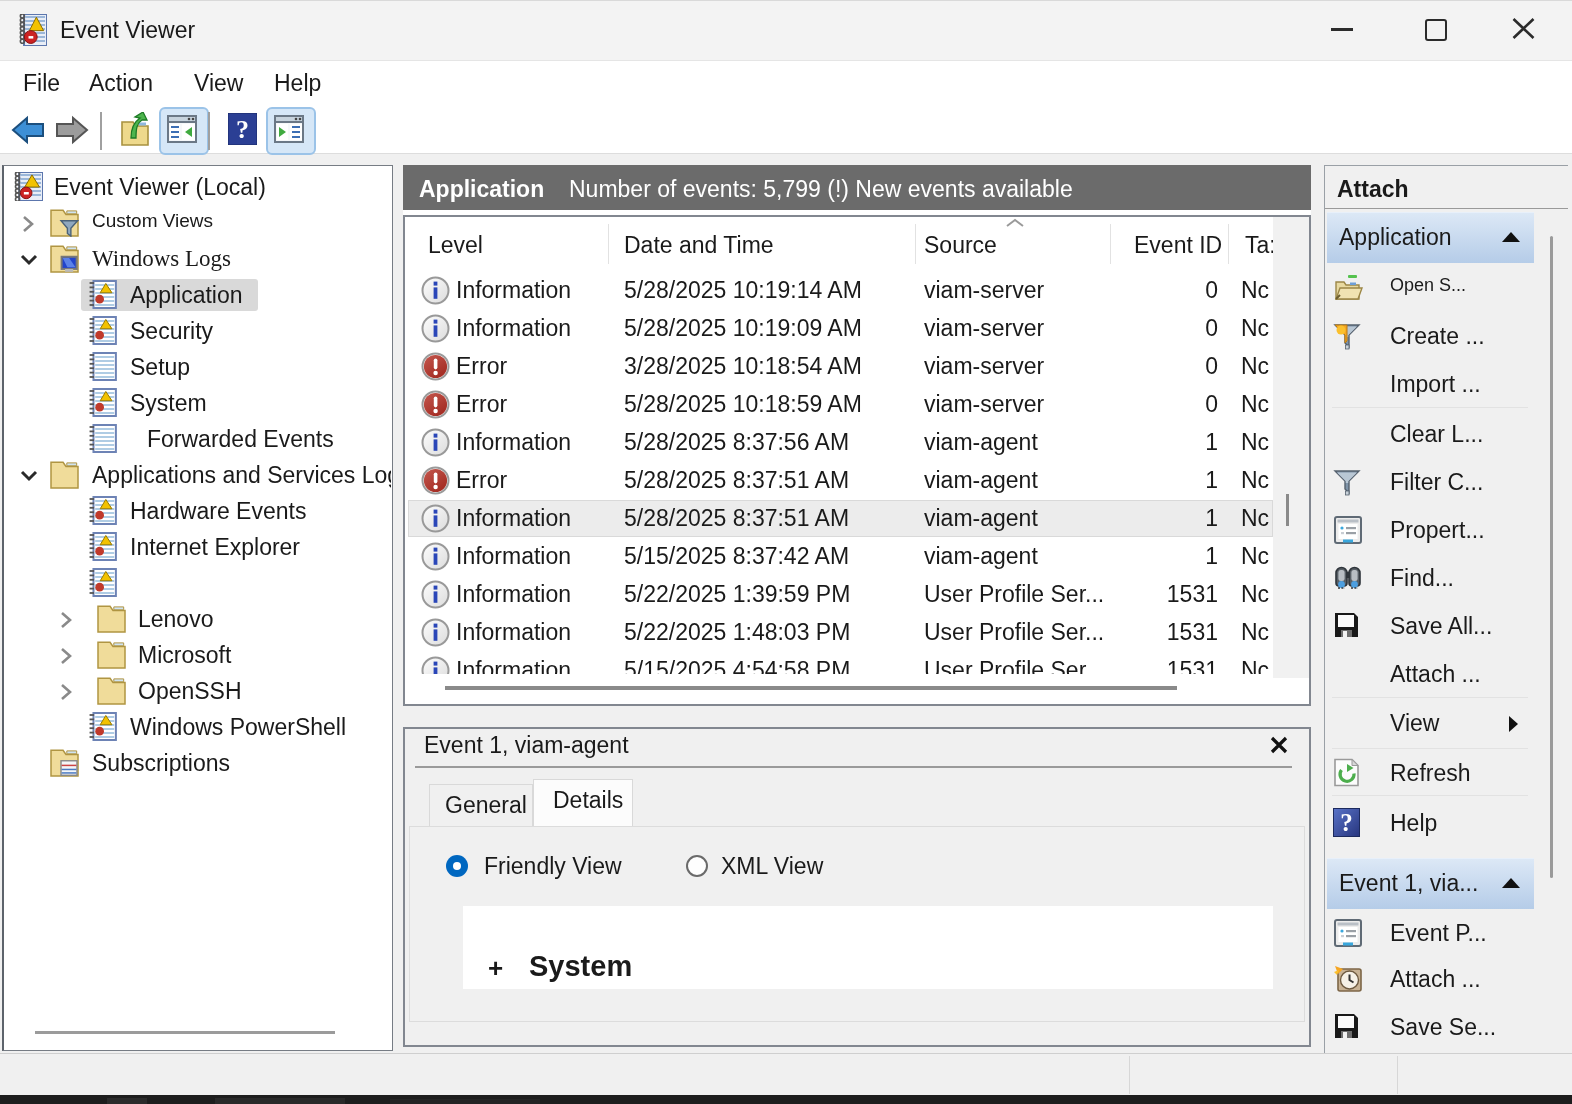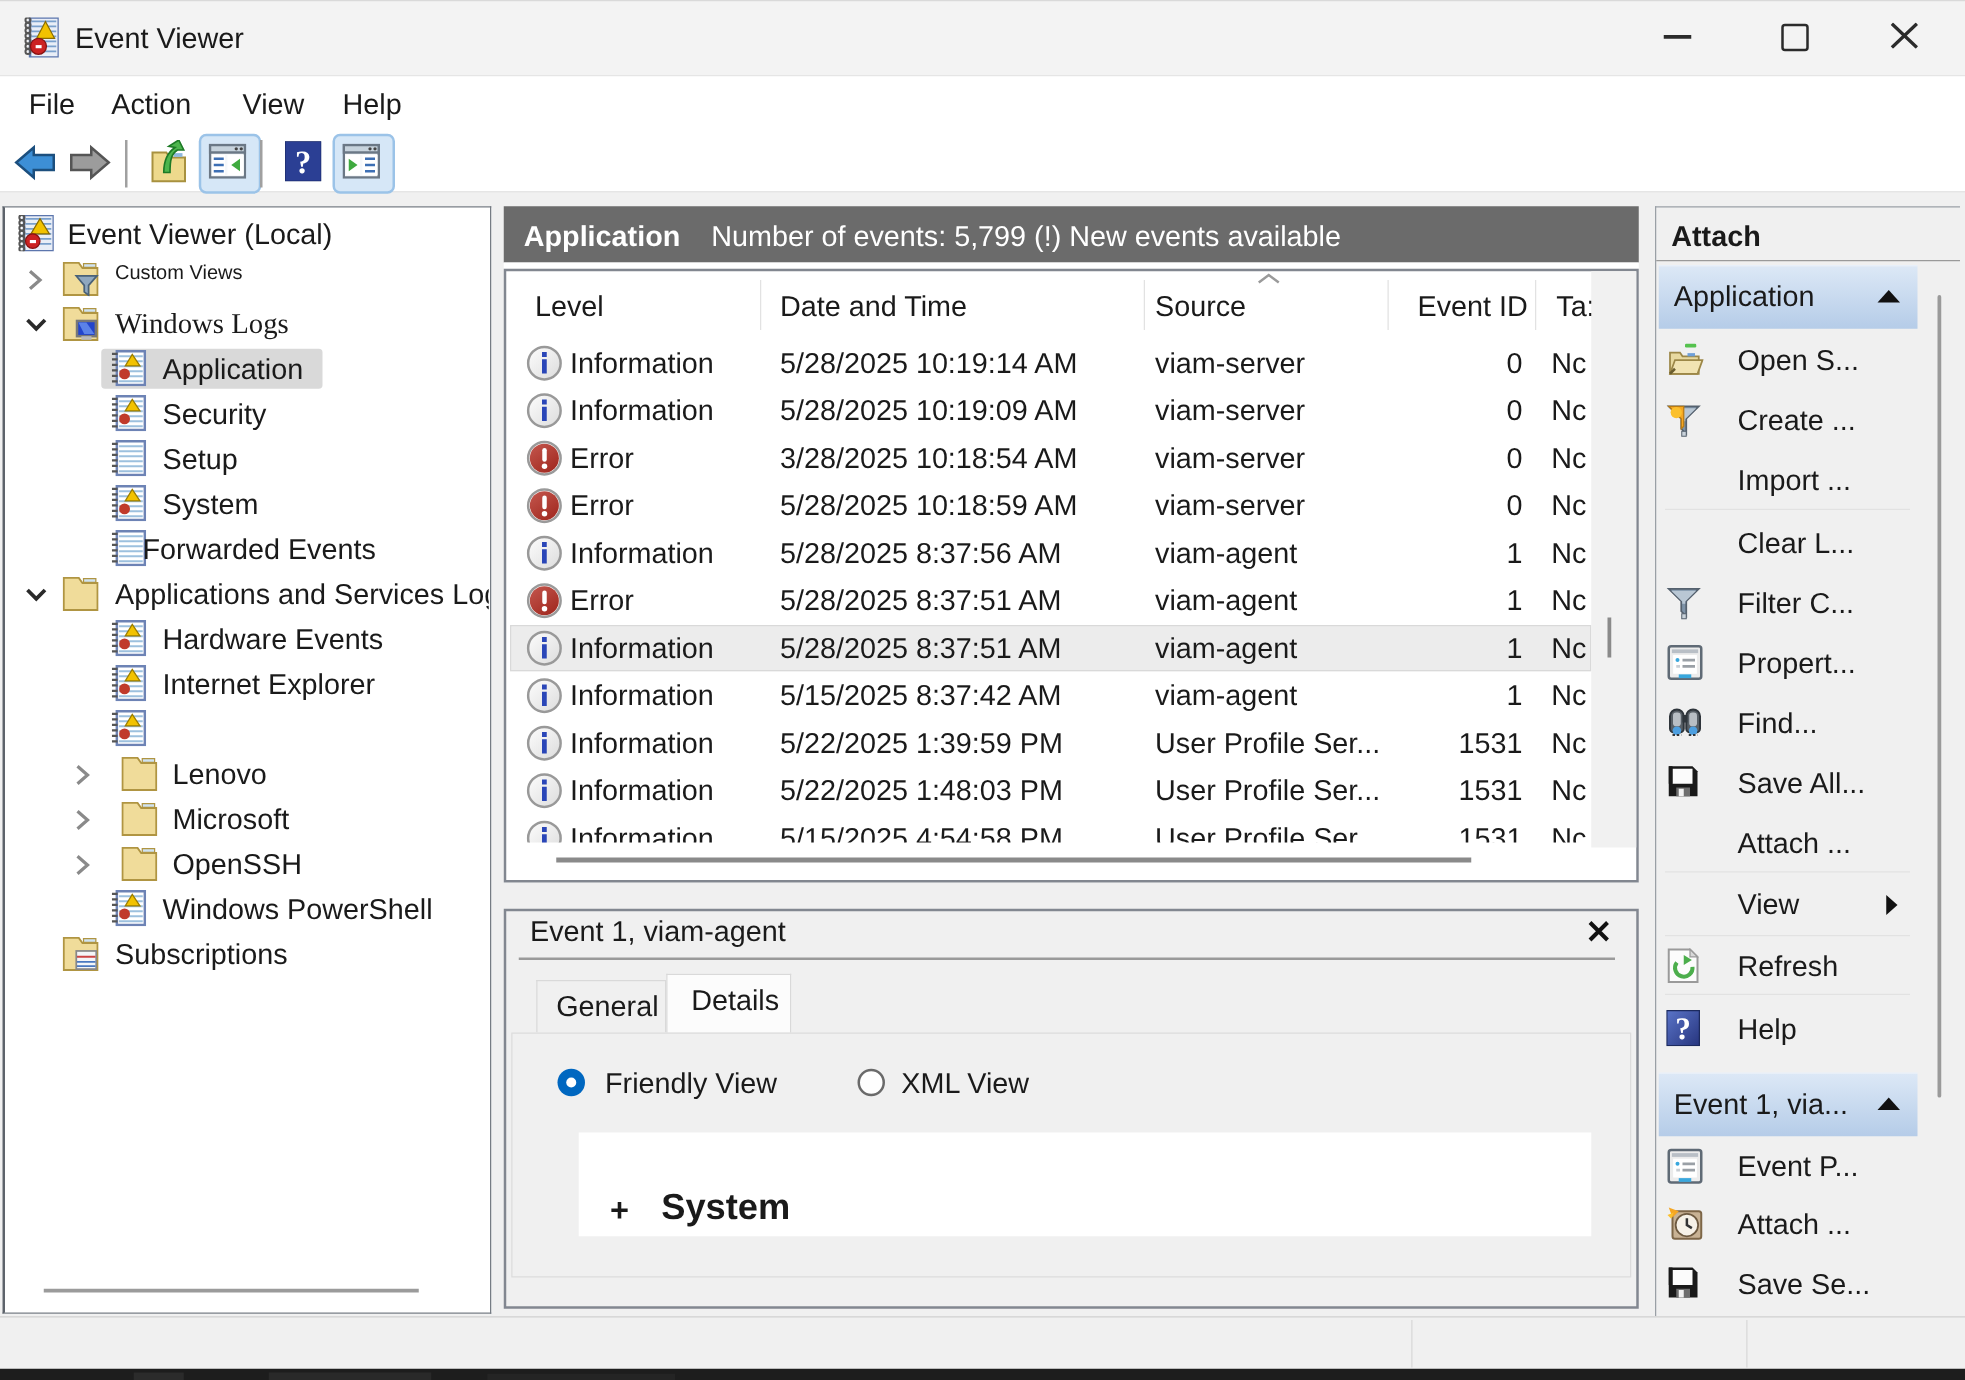--- a/index.html
+++ b/index.html
@@ -114,21 +114,21 @@
       </svg></div>
     <div class="abs txt" style="left:52px;top:9px;font-size:23px;">Event Viewer (Local)</div>
     <svg class="abs" style="left:19px;top:49px;" width="14" height="20" viewBox="0 0 14 20">
       <path d="M3 3 L11 10 L3 17" stroke="#8a8a8a" stroke-width="2.6" fill="none"></path>
     </svg>
     <div class="abs" style="left:48px;top:43px;"><svg width="29" height="29" viewBox="0 0 29 29">
         <path d="M1 8.120000000000001 L1 28 L28 28 L28 6.38 L15.950000000000001 6.38 L13.05 2.32 L1 2.32 Z" fill="#f0dc9a" stroke="#b09542" stroke-width="1.5"></path>
         <path d="M16.82 2.9000000000000004 L26.68 2.9000000000000004 L26.68 5.800000000000001 L16.82 5.800000000000001 Z" fill="#cfe3f2" stroke="#b09542" stroke-width="1"></path>
         <path d="M11.02 12.76 L27.549999999999997 12.76 L20.88 20.299999999999997 L20.88 28.13 L17.4 25.52 L17.4 20.299999999999997 Z" fill="#8fa8bf" stroke="#4a6278" stroke-width="1.4"></path>
       </svg></div>
-    <div class="abs txt" style="left:90px;top:45px;font-size:16px;">Custom Views</div>
+    <div class="abs txt" style="left:90px;top:45px;font-size:19px;">Custom Views</div>
     <svg class="abs" style="left:17px;top:87px;" width="20" height="14" viewBox="0 0 20 14">
       <path d="M3 4 L10 11 L17 4" stroke="#2a2a2a" stroke-width="3" fill="none"></path>
     </svg>
     <div class="abs" style="left:48px;top:79px;"><svg width="29" height="29" viewBox="0 0 29 29">
         <path d="M1 8.120000000000001 L1 28 L28 28 L28 6.38 L15.950000000000001 6.38 L13.05 2.32 L1 2.32 Z" fill="#f0dc9a" stroke="#b09542" stroke-width="1.5"></path>
         <path d="M16.82 2.9000000000000004 L26.68 2.9000000000000004 L26.68 5.800000000000001 L16.82 5.800000000000001 Z" fill="#cfe3f2" stroke="#b09542" stroke-width="1"></path>
         <rect x="11.600000000000001" y="12.76" width="15.08" height="12.18" fill="#2244cc" stroke="#777" stroke-width="2"></rect>
         <path d="M12.76 13.92 L19.14 13.92 L25.52 23.200000000000003 L17.4 23.200000000000003 Z" fill="#5b82e8"></path>
         <rect x="15.08" y="24.94" width="8.120000000000001" height="2.9000000000000004" fill="#b9b9b9"></rect>
       </svg></div>
@@ -212,21 +212,21 @@
         <line x1="6.16" y1="17" x2="25.2" y2="17" stroke="#9cc0de" stroke-width="1.6"></line>
         <line x1="6.16" y1="21" x2="25.2" y2="21" stroke="#9cc0de" stroke-width="1.6"></line>
         <line x1="6.16" y1="25" x2="25.2" y2="25" stroke="#9cc0de" stroke-width="1.6"></line>
         <line x1="0.56" y1="3" x2="5.04" y2="3" stroke="#555" stroke-width="1.8"></line>
         <line x1="0.56" y1="7.4" x2="5.04" y2="7.4" stroke="#555" stroke-width="1.8"></line>
         <line x1="0.56" y1="11.8" x2="5.04" y2="11.8" stroke="#555" stroke-width="1.8"></line>
         <line x1="0.56" y1="16.200000000000003" x2="5.04" y2="16.200000000000003" stroke="#555" stroke-width="1.8"></line>
         <line x1="0.56" y1="20.6" x2="5.04" y2="20.6" stroke="#555" stroke-width="1.8"></line>
         <line x1="0.56" y1="25" x2="5.04" y2="25" stroke="#555" stroke-width="1.8"></line>
       </svg></div>
-    <div class="abs txt" style="left:112px;top:261px;font-size:23px;">Forwarded Events</div>
+    <div class="abs txt" style="left:145px;top:261px;font-size:23px;">Forwarded Events</div>
     <svg class="abs" style="left:17px;top:303px;" width="20" height="14" viewBox="0 0 20 14">
       <path d="M3 4 L10 11 L17 4" stroke="#2a2a2a" stroke-width="3" fill="none"></path>
     </svg>
     <div class="abs" style="left:48px;top:295px;"><svg width="29" height="29" viewBox="0 0 29 29">
         <path d="M1 8.120000000000001 L1 28 L28 28 L28 6.38 L15.950000000000001 6.38 L13.05 2.32 L1 2.32 Z" fill="#f0dc9a" stroke="#b09542" stroke-width="1.5"></path>
         <path d="M16.82 2.9000000000000004 L26.68 2.9000000000000004 L26.68 5.800000000000001 L16.82 5.800000000000001 Z" fill="#cfe3f2" stroke="#b09542" stroke-width="1"></path>
       </svg></div>
     <div class="abs txt" style="left:90px;top:297px;font-size:23px;">Applications and Services Logs</div>
     <div class="abs" style="left:87px;top:331px;"><svg width="28" height="29" viewBox="0 0 28 29">
         <rect x="4.48" y="1" width="22.400000000000002" height="27" fill="#ffffff" stroke="#6d83b5" stroke-width="2"></rect>
@@ -576,21 +576,21 @@
     <svg class="abs" style="left:176px;top:21px;" width="22" height="14" viewBox="0 0 22 14">
       <path d="M11 2 L20 12 L2 12 Z" fill="#111"></path>
     </svg>
     <div class="abs" style="left:9px;top:64px;"><svg width="30" height="29" viewBox="0 0 30 29">
         <rect x="15" y="2" width="9" height="3" rx="1" fill="#55c24e"></rect>
         <path d="M3 9 L11 9 L13 12 L26 12 L26 26 L3 26 Z" fill="#e8d9a0" stroke="#9c8747" stroke-width="1.4"></path>
         <rect x="17" y="9.5" width="6" height="2.6" fill="#6f9fd8"></rect>
         <path d="M7 15 L29 15 L25 26 L3 26 Z" fill="#f1e3b2" stroke="#9c8747" stroke-width="1.4"></path>
         <path d="M3 26 L7 22" stroke="#6b5d2e" stroke-width="2"></path>
       </svg></div>
-    <div class="abs txt" style="left:66px;top:66px;font-size:23px;text-align:center;">Open S...</div>
+    <div class="abs txt" style="left:66px;top:66px;font-size:18px;text-align:center;">Open S...</div>
     <div class="abs" style="left:9px;top:112px;"><svg width="28" height="30" viewBox="0 0 28 30">
         <path d="M2 4 L26 4 L16 14 L16 26 L12 22 L12 14 Z" fill="#7e93a8" stroke="#55616e" stroke-width="1.4"></path>
         <path d="M4 5.5 L24 5.5 L15.2 14.2 L15.2 16 L12.8 16 L12.8 14.2 Z" fill="#b9c7d4"></path>
         <path d="M2 4 L14 4 L14 20 L12 22 L12 14 Z" fill="#f5a623" stroke="#b97b12" stroke-width="1"></path>
         <circle cx="8" cy="9" r="4.5" fill="#fbc02d"></circle>
         <rect x="12.4" y="24" width="3.6" height="4" fill="#c9d2da" stroke="#55616e" stroke-width="0.8"></rect>
       </svg></div>
     <div class="abs txt" style="left:66px;top:114px;font-size:23px;">Create ...</div>
     <div class="abs txt" style="left:66px;top:162px;font-size:23px;">Import ...</div>
     <div class="abs" style="left:8px;top:198px;width:196px;height:1px;background:#e2e2e2;"></div>

